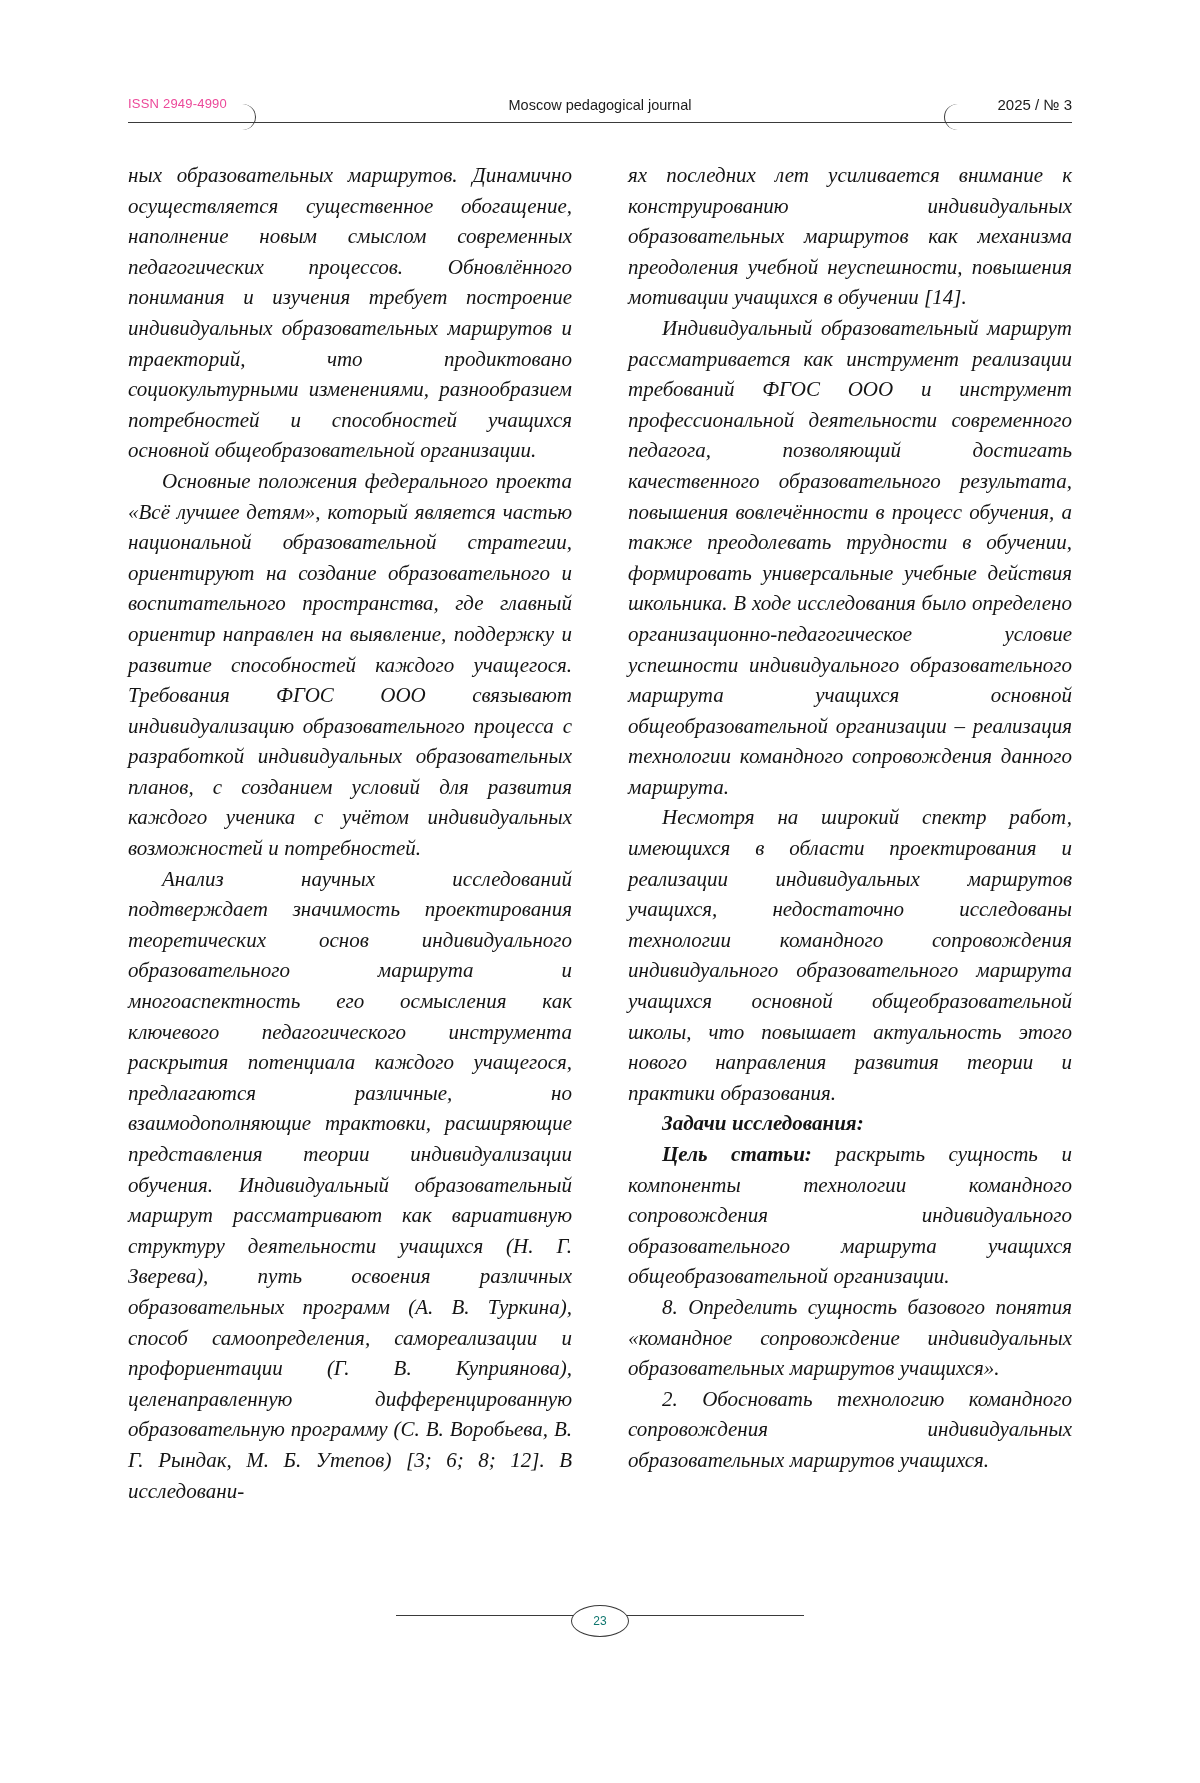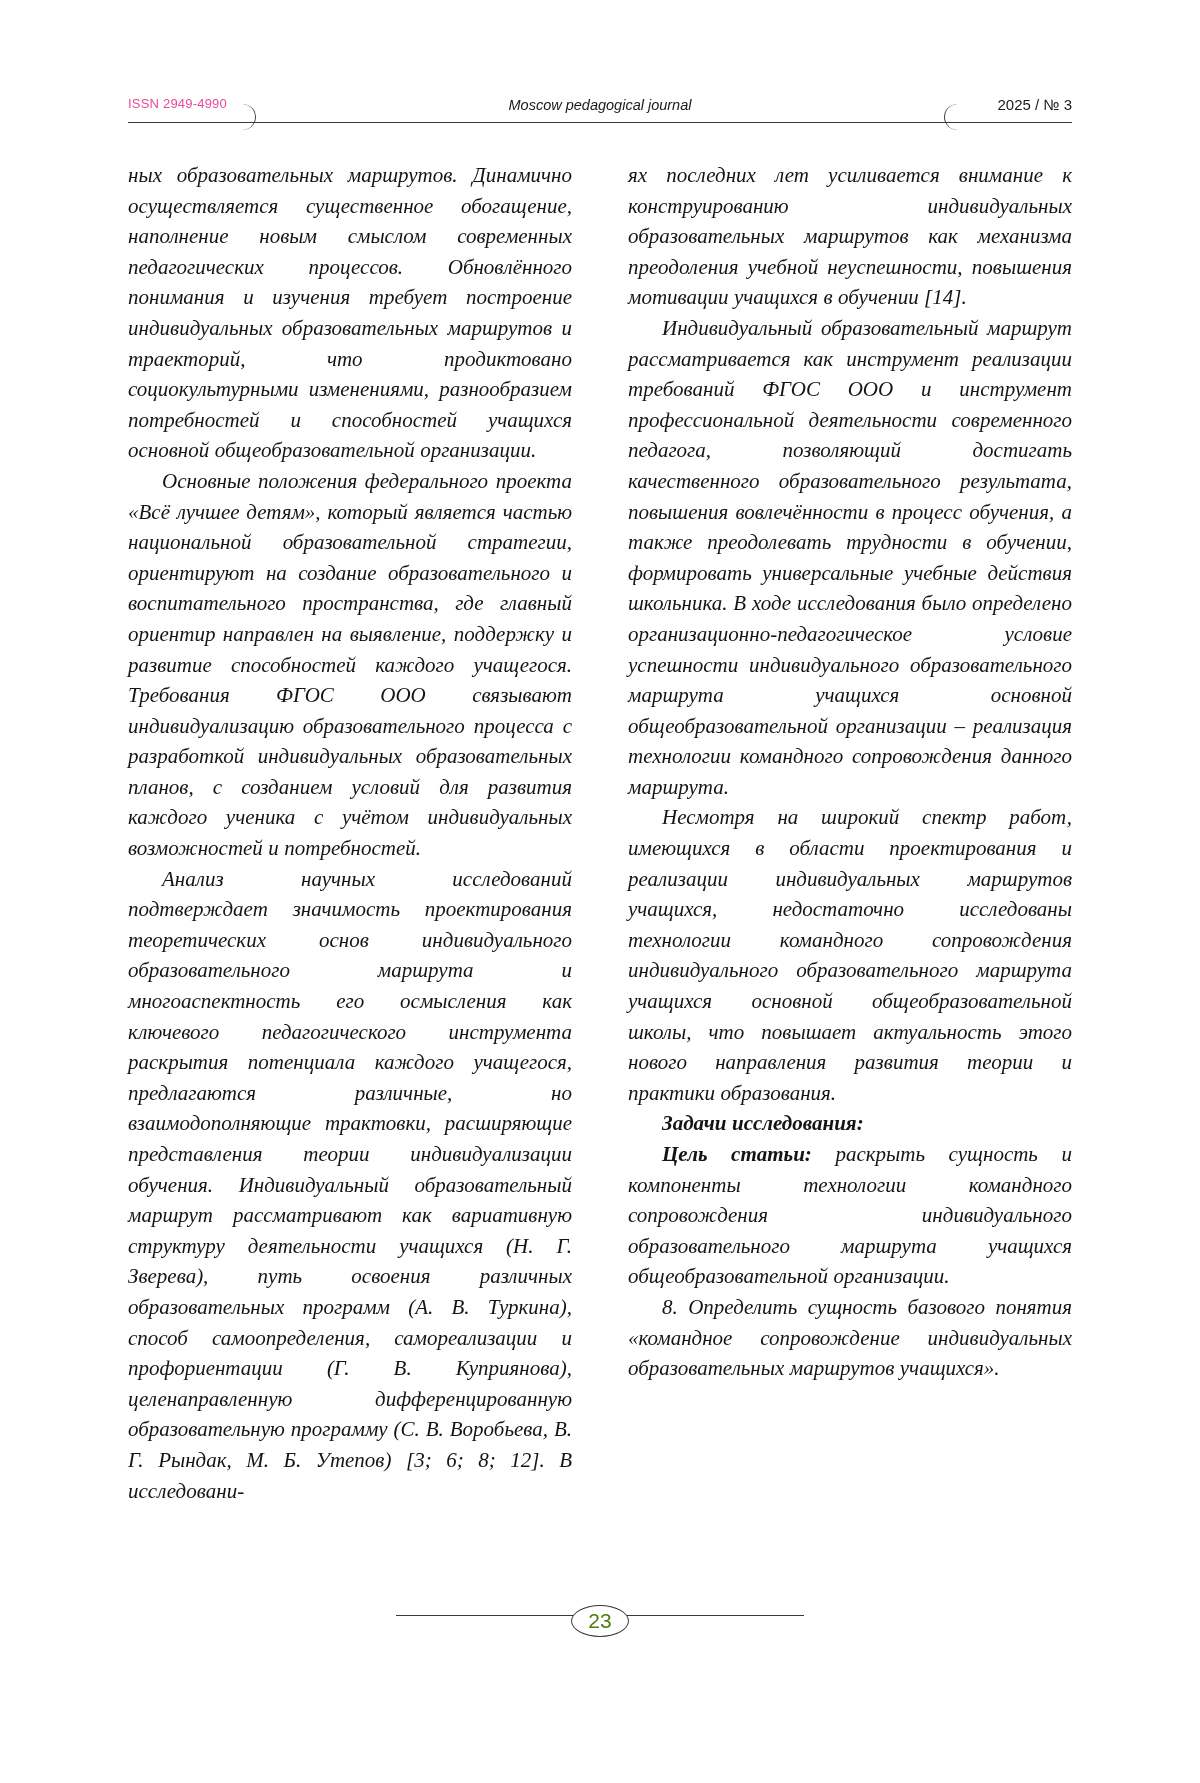--- a/index.html
+++ b/index.html
@@ -46,21 +46,20 @@
     padding-right: 6px;
   }
   .runhead-title {
     position: absolute;
     left: 0;
     right: 0;
     top: 1px;
     text-align: center;
     font-family: "Liberation Sans", sans-serif;
     font-size: 14.5px;
-    font-style: italic;
     color: #1a1a1a;
   }
   .runhead-title span {
     background: #ffffff;
     padding: 0 10px;
   }
   .runhead-issue {
     position: absolute;
     right: 0;
     top: 0;
@@ -130,22 +129,22 @@
     top: 0px;
     transform: translateX(-50%);
     width: 56px;
     height: 30px;
     line-height: 30px;
     text-align: center;
     background: #ffffff;
     border: 1px solid #3a3a3a;
     border-radius: 50% / 50%;
     font-family: "Liberation Sans", sans-serif;
-    font-size: 21px;
-    color: #4d7c0f;
+    font-size: 12px;
+    color: #0f766e;
   }
 </style>
 </head>
 <body>
 
 <div class="page">
 
   <div class="runhead">
     <div class="runhead-line"></div>
     <div class="cap cap-left"></div>
@@ -163,20 +162,21 @@
       <p>Анализ научных исследований подтверждает значимость проектирования теоретических основ индивидуального образовательного маршрута и многоаспектность его осмысления как ключевого педагогического инструмента раскрытия потенциала каждого учащегося, предлагаются различные, но взаимодополняющие трактовки, расширяющие представления теории индивидуализации обучения. Индивидуальный образовательный маршрут рассматривают как вариативную структуру деятельности учащихся (Н. Г. Зверева), путь освоения различных образовательных программ (А. В. Туркина), способ самоопределения, самореализации и профориентации (Г. В. Куприянова), целенаправленную дифференцированную образовательную программу (С. В. Воробьева, В. Г. Рындак, М. Б. Утепов) [3; 6; 8; 12]. В исследовани-</p>
     </div>
 
     <div class="col">
       <p class="noindent">ях последних лет усиливается внимание к конструированию индивидуальных образовательных маршрутов как механизма преодоления учебной неуспешности, повышения мотивации учащихся в обучении [14].</p>
       <p>Индивидуальный образовательный маршрут рассматривается как инструмент реализации требований ФГОС ООО и инструмент профессиональной деятельности современного педагога, позволяющий достигать качественного образовательного результата, повышения вовлечённости в процесс обучения, а также преодолевать трудности в обучении, формировать универсальные учебные действия школьника. В ходе исследования было определено организационно-педагогическое условие успешности индивидуального образовательного маршрута учащихся основной общеобразовательной организации – реализация технологии командного сопровождения данного маршрута.</p>
       <p>Несмотря на широкий спектр работ, имеющихся в области проектирования и реализации индивидуальных маршрутов учащихся, недостаточно исследованы технологии командного сопровождения индивидуального образовательного маршрута учащихся основной общеобразовательной школы, что повышает актуальность этого нового направления развития теории и практики образования.</p>
       <p><b>Задачи исследования:</b></p>
       <p><b>Цель статьи:</b><span> раскрыть сущность и компоненты технологии командного сопровождения индивидуального образовательного маршрута учащихся общеобразовательной организации.</span></p>
       <p>8. Определить сущность базового понятия «командное сопровождение индивидуальных образовательных маршрутов учащихся».</p>
+      <p>2. Обосновать технологию командного сопровождения индивидуальных образовательных маршрутов учащихся.</p>
     </div>
 
   </div>
 
   <div class="footer">
     <div class="footer-rule"></div>
     <div class="footer-num">23</div>
   </div>
 
 </div>

